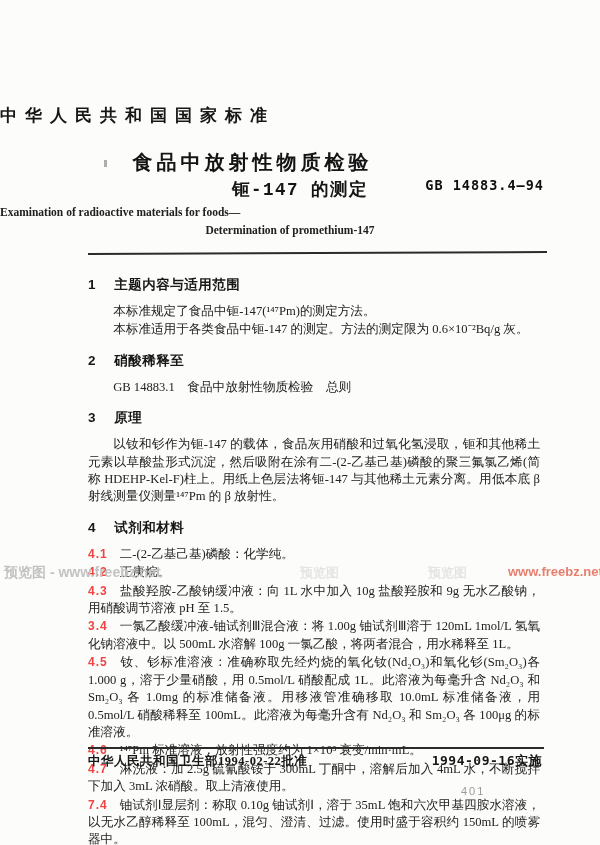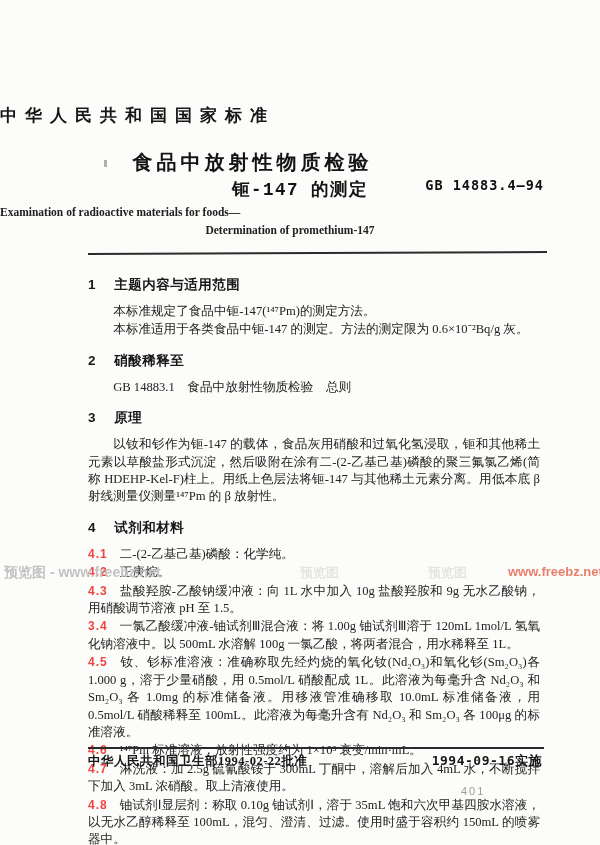--- a/index.html
+++ b/index.html
@@ -105,21 +105,21 @@
     <p class="item">
       <span class="inum">4.5</span><span>钕、钐标准溶液：准确称取先经灼烧的氧化钕(Nd₂O₃)和氧化钐(Sm₂O₃)各 1.000 g，溶于少量硝酸，用 0.5mol/L 硝酸配成 1L。此溶液为每毫升含 Nd₂O₃ 和 Sm₂O₃ 各 1.0mg 的标准储备液。用移液管准确移取 10.0mL 标准储备液，用 0.5mol/L 硝酸稀释至 100mL。此溶液为每毫升含有 Nd₂O₃ 和 Sm₂O₃ 各 100μg 的标准溶液。</span>
     </p>
     <p class="item">
       <span class="inum">4.6</span><span>¹⁴⁷Pm 标准溶液：放射性强度约为 1×10³ 衰变/min·mL。</span>
     </p>
     <p class="item">
       <span class="inum">4.7</span><span>淋洗液：加 2.5g 硫氰酸铵于 300mL 丁酮中，溶解后加入 4mL 水，不断搅拌下加入 3mL 浓硝酸。取上清液使用。</span>
     </p>
     <p class="item">
-      <span class="inum">4.8</span><span>铀试剂Ⅰ显层剂：称取 0.10g 铀试剂Ⅰ，溶于 35mL 饱和六次甲基四胺水溶液，以无水乙醇稀释至 100mL，混匀、澄清、过滤。使用时盛于容积约 150mL 的喷雾器中。</span>
+      <span class="inum">7.4</span><span>铀试剂Ⅰ显层剂：称取 0.10g 铀试剂Ⅰ，溶于 35mL 饱和六次甲基四胺水溶液，以无水乙醇稀释至 100mL，混匀、澄清、过滤。使用时盛于容积约 150mL 的喷雾器中。</span>
     </p>
   </div>
 
   <div class="wm-band">
     <span class="wm-main">预览图 - www.freebz.net</span>
     <span class="wm-ghost-1">预览图</span>
     <span class="wm-ghost-2">预览图</span>
     <span class="wm-red">www.freebz.net</span>
   </div>
 

